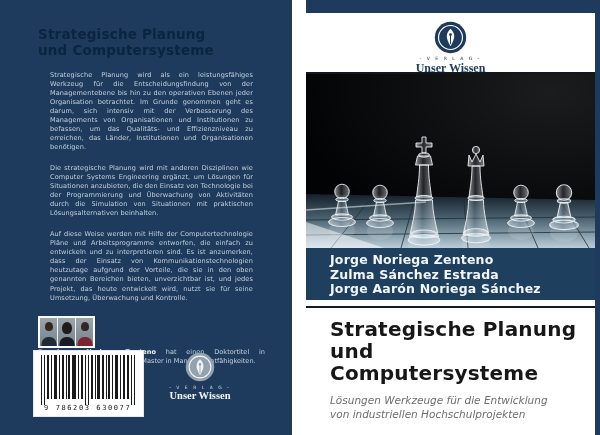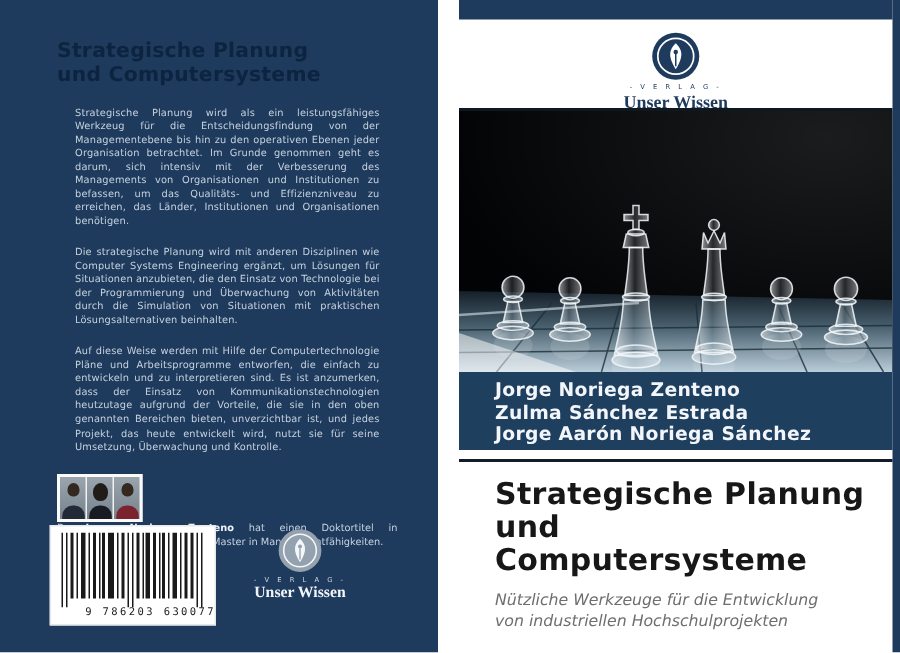--- a/index.html
+++ b/index.html
@@ -45,21 +45,21 @@
   .bios{flex:1;}
   .bio{margin:0;font-size:6.55px;line-height:1.42;text-align:justify;color:#c5d1de;}
   .bio b{color:#eef3f8;}
 
   .barcode-box{
     position:absolute;left:33px;top:350px;width:111px;height:67px;
     background:#ffffff;box-shadow:0 0 0 1px #e8e8e8 inset;
   }
   .barcode-box svg{display:block;margin:5px auto 0 auto;}
   .barcode-digits{
-    text-align:right;font-family:"DejaVu Sans Mono","Liberation Mono",monospace;
+    text-align:left;font-family:"DejaVu Sans Mono","Liberation Mono",monospace;
     font-size:7px;color:#1a1a1a;letter-spacing:1.6px;margin-top:-1px;white-space:nowrap;margin-left:11px;
   }
 
   .back-logo{
     position:absolute;left:162px;top:352px;width:76px;text-align:center;color:#e8edf2;
   }
   .back-logo .verlag-small{font-size:4.5px;letter-spacing:2px;color:#cfd8e1;margin-top:3px;white-space:nowrap;}
   .back-logo .verlag-name{font-family:"Liberation Serif","DejaVu Serif",serif;font-weight:bold;font-size:10.5px;color:#f2f5f8;margin-top:0px;white-space:nowrap;}
 
   
@@ -285,17 +285,17 @@
     <div class="authors-band">
       <div class="author-line">Jorge Noriega Zenteno</div>
       <div class="author-line">Zulma Sánchez Estrada</div>
       <div class="author-line">Jorge Aarón Noriega Sánchez</div>
     </div>
 
     <div class="band-gap"></div>
     <div class="rule2"></div>
 
     <h2 class="front-title">Strategische Planung und Computersysteme</h2>
-    <p class="front-subtitle">Nützliche Werkzeuge für die Entwicklung von industriellen Hochschulprojekten</p>
+    <p class="front-subtitle">Lösungen Werkzeuge für die Entwicklung von industriellen Hochschulprojekten</p>
   </div>
 
   <div class="edge-strip"></div>
 </div>
 
 </body></html>

